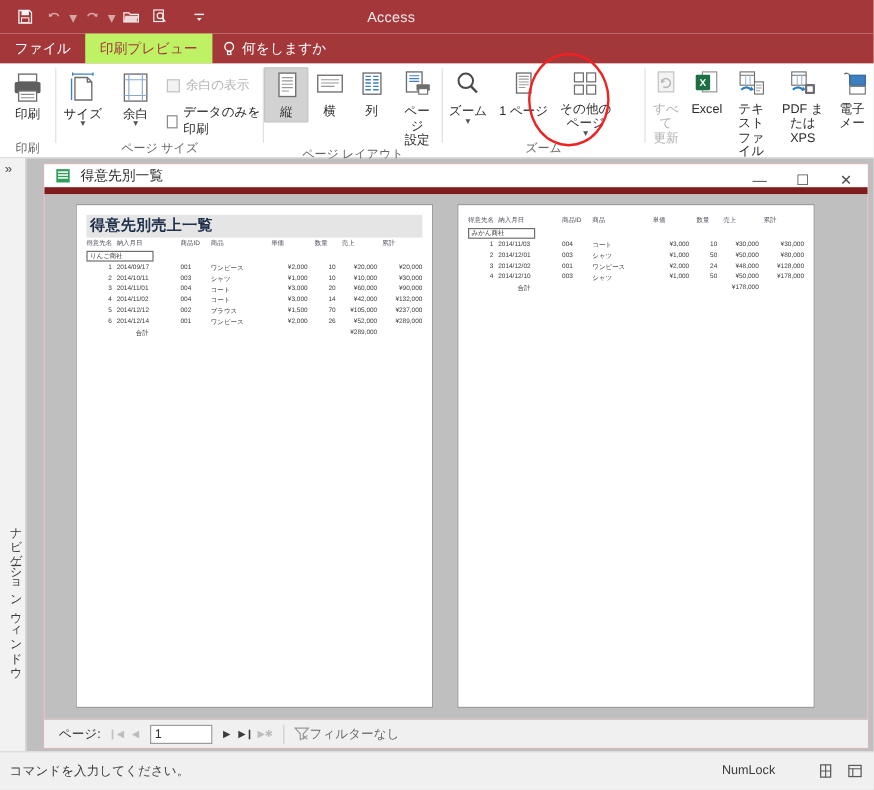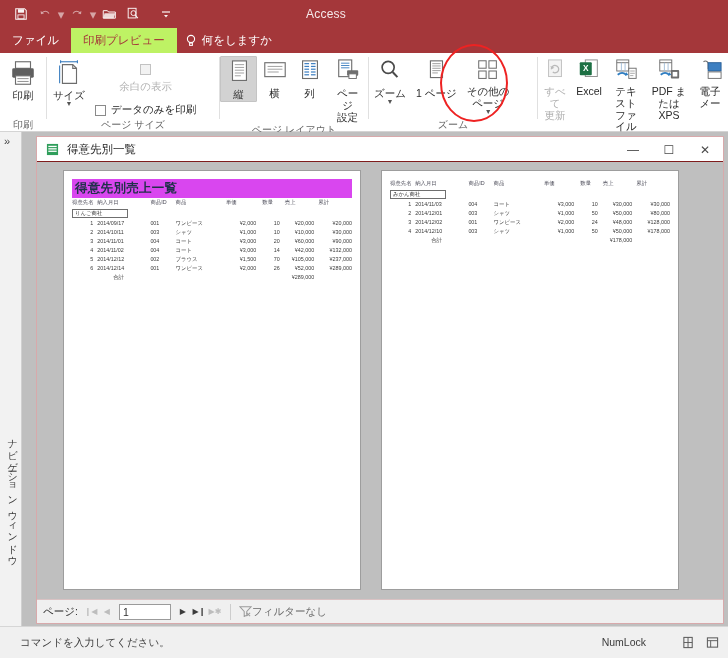--- a/index.html
+++ b/index.html
@@ -65,21 +65,21 @@
     font-size:10.5px; color:#2b2b2b; line-height:1.12; cursor:default;
   }
   .bigbtn .lbl{ margin-top:2px; white-space:pre-line; }
   .bigbtn.sel{ background:#d2d2d2; border:1px solid #c4c4c4; border-radius:1px; }
   .bigbtn.disabled{ color:#b0b0b0; }
   .caret{ display:block; font-size:7px; line-height:6px; margin-top:-1px; color:#555; }
 
   .chkcol{ display:flex; flex-direction:column; justify-content:center; padding:8px 2px 0 4px; gap:9px; }
   .chkrow{ display:flex; align-items:center; gap:5px; font-size:10.5px; }
   .chkbox{ width:11px; height:11px; border:1px solid #8a8a8a; background:#ffffff; }
-  .chkrow.disabled{ color:#b1b1b1;flex-direction:column; }
+  .chkrow.disabled{ color:#b1b1b1; }
   .chkrow.disabled .chkbox{ border-color:#c2c2c2; background:#f2f2f2; }
 
   
   .ic{ display:block; }
 
   
   .navpane{
     position:absolute; left:0; top:132px; width:22px; height:494px;
     background:#f2f2f2; border-right:1px solid #d0d0d0;
   }
@@ -95,42 +95,42 @@
   .workspace{
     position:absolute; left:22px; top:132px; width:706px; height:494px;
     background:#bfbfbf;
   }
   .docwin{
     position:absolute; left:14px; top:4px; width:688px; height:488px;
     background:#ffffff; border:1px solid #d8a9ab;
   }
   .doc-title{
     position:absolute; left:0; top:0; width:100%; height:25px;
-    background:#ffffff; display:flex; align-items:center; border-bottom:1px solid #7f1d1d;
+    background:#ffffff; display:flex; align-items:center; border-bottom:6px solid #7f1d1d;
   }
   .doc-icon{ margin-left:9px; width:13px; height:13px; }
   .doc-title .tx{ margin-left:8px; font-size:11.5px; color:#2b2b2b; }
   .winbtns{ position:absolute; right:0; top:0; height:25px; display:flex; }
   .winbtn{ width:36px; height:25px; display:flex; align-items:center; justify-content:center;
            font-size:12px; color:#4a4a4a; }
 
   .preview-area{
     position:absolute; left:0; top:25px; width:100%; height:438px;
     background:#bfbfbf; overflow:hidden;
   }
   .page{
     position:absolute; top:8px; width:298px; height:420px;
     background:#ffffff; border:1px solid #9d9d9d;
   }
   .page.p1{ left:26px; }
   .page.p2{ left:344px; }
 
   .rpt{ position:absolute; left:8px; top:8px; right:8px; }
   .rpt-title{
-    background:#d946ef; color:#20304a; font-size:12.5px; font-weight:bold;
+    background:#e5e5e5; color:#20304a; font-size:12.5px; font-weight:bold;
     padding:1px 3px; letter-spacing:.3px;
   }
   table.rt{ width:100%; border-collapse:collapse; font-size:5.4px; color:#3c3c3c; table-layout:fixed; }
   table.rt th{
     font-weight:normal; text-align:left; color:#4a4a57; padding:1px 0 2px 0;
     font-size:5.4px; white-space:nowrap;
   }
   table.rt td{ padding:1px 0; white-space:nowrap; vertical-align:top; }
   .c-no{ width:9%;  text-align:right; padding-right:4px !important; }
   .c-date{ width:19%; }
@@ -145,39 +145,39 @@
     display:inline-block; border:1px solid #6f6f6f; padding:0 2px; min-width:56px;
     font-size:5.4px; color:#2d2d2d; background:#ffffff;
   }
   .sum-row td{ padding-top:3px; }
   .sum-label{ padding-left:16px !important; }
 
   
   .navbar{
     position:absolute; left:0; bottom:0; width:100%; height:24px;
     background:#f0f0f0; border-top:1px solid #d9c2c3; display:flex; align-items:center;
-    padding-left:6px; gap:2px; font-size:10.5px; color:#303030;
+    padding-left:12px; gap:2px; font-size:10.5px; color:#303030;
   }
   .navbar .lab{ margin-right:4px; }
   .nvbtn{ width:14px; height:16px; display:flex; align-items:center; justify-content:center;
           font-size:8px; color:#3c3c3c; }
   .nvbtn.dim{ color:#bdbdbd; }
   .pagebox{
     width:52px; height:16px; border:1px solid #9b9b9b; background:#ffffff;
     font-size:10.5px; padding:0 3px; line-height:15px; margin:0 3px;
   }
   .vline{ width:1px; height:16px; background:#cdcdcd; margin:0 6px; }
   .filt{ display:flex; align-items:flex-start; gap:0; color:#6a6a6a; }
 
   
   .statusbar{
     position:absolute; left:0; top:626px; width:728px; height:32px;
     background:#f0f0f0; border-top:1px solid #d6d6d6;
   }
-  .statusbar .msg{ position:absolute; left:20px; top:9px; font-size:10.5px; color:#3b3b3b;font-family:Liberation Mono, monospace; }
+  .statusbar .msg{ position:absolute; left:8px; top:9px; font-size:10.5px; color:#3b3b3b;font-family:Liberation Mono, monospace; }
   .statusbar .numlock{ position:absolute; right:82px; top:9px; font-size:10.5px; color:#3b3b3b; }
   .statusbar .vbtns{ position:absolute; right:6px; top:6px; display:flex; gap:4px; }
   .vbtn{ width:20px; height:18px; display:flex; align-items:center; justify-content:center; color:#555; }
 
   
   .annot{
     position:absolute; left:440px; top:44px; width:68px; height:78px;
     border:2.5px solid #ee2222; border-radius:50%; pointer-events:none;
     z-index:50;
   }
@@ -274,20 +274,33 @@
           <svg class="ic" width="30" height="30" viewBox="0 0 32 32">
             <line x1="7" y1="4" x2="25" y2="4" stroke="#3d7fc1" stroke-width="1.2"></line>
             <line x1="7" y1="2.5" x2="7" y2="5.5" stroke="#3d7fc1" stroke-width="1.2"></line>
             <line x1="25" y1="2.5" x2="25" y2="5.5" stroke="#3d7fc1" stroke-width="1.2"></line>
             <path d="M9 7 h11 l4 4 v16 H9 Z" fill="#fff" stroke="#6d6d6d" stroke-width="1.2"></path>
             <path d="M20 7 v4 h4" fill="none" stroke="#6d6d6d" stroke-width="1.2"></path>
             <line x1="6" y1="8" x2="6" y2="27" stroke="#3d7fc1" stroke-width="1.2"></line>
           </svg>
         </span>
         <span class="lbl">サイズ</span>
+        <span class="caret">▼</span>
+      </div>
+      <div class="bigbtn">
+        <span>
+          <svg class="ic" width="30" height="30" viewBox="0 0 32 32">
+            <rect x="6" y="4" width="20" height="24" fill="#fff" stroke="#6d6d6d" stroke-width="1.2"></rect>
+            <line x1="10" y1="4" x2="10" y2="28" stroke="#8aa9cc" stroke-width="1"></line>
+            <line x1="22" y1="4" x2="22" y2="28" stroke="#8aa9cc" stroke-width="1"></line>
+            <line x1="6" y1="9" x2="26" y2="9" stroke="#8aa9cc" stroke-width="1"></line>
+            <line x1="6" y1="23" x2="26" y2="23" stroke="#8aa9cc" stroke-width="1"></line>
+          </svg>
+        </span>
+        <span class="lbl">余白</span>
         <span class="caret">▼</span>
       </div>
       <div class="chkcol">
         <div class="chkrow disabled">
           <span class="chkbox"></span>
           <span>余白の表示</span>
         </div>
         <div class="chkrow">
           <span class="chkbox"></span>
           <span>データのみを印刷</span>

